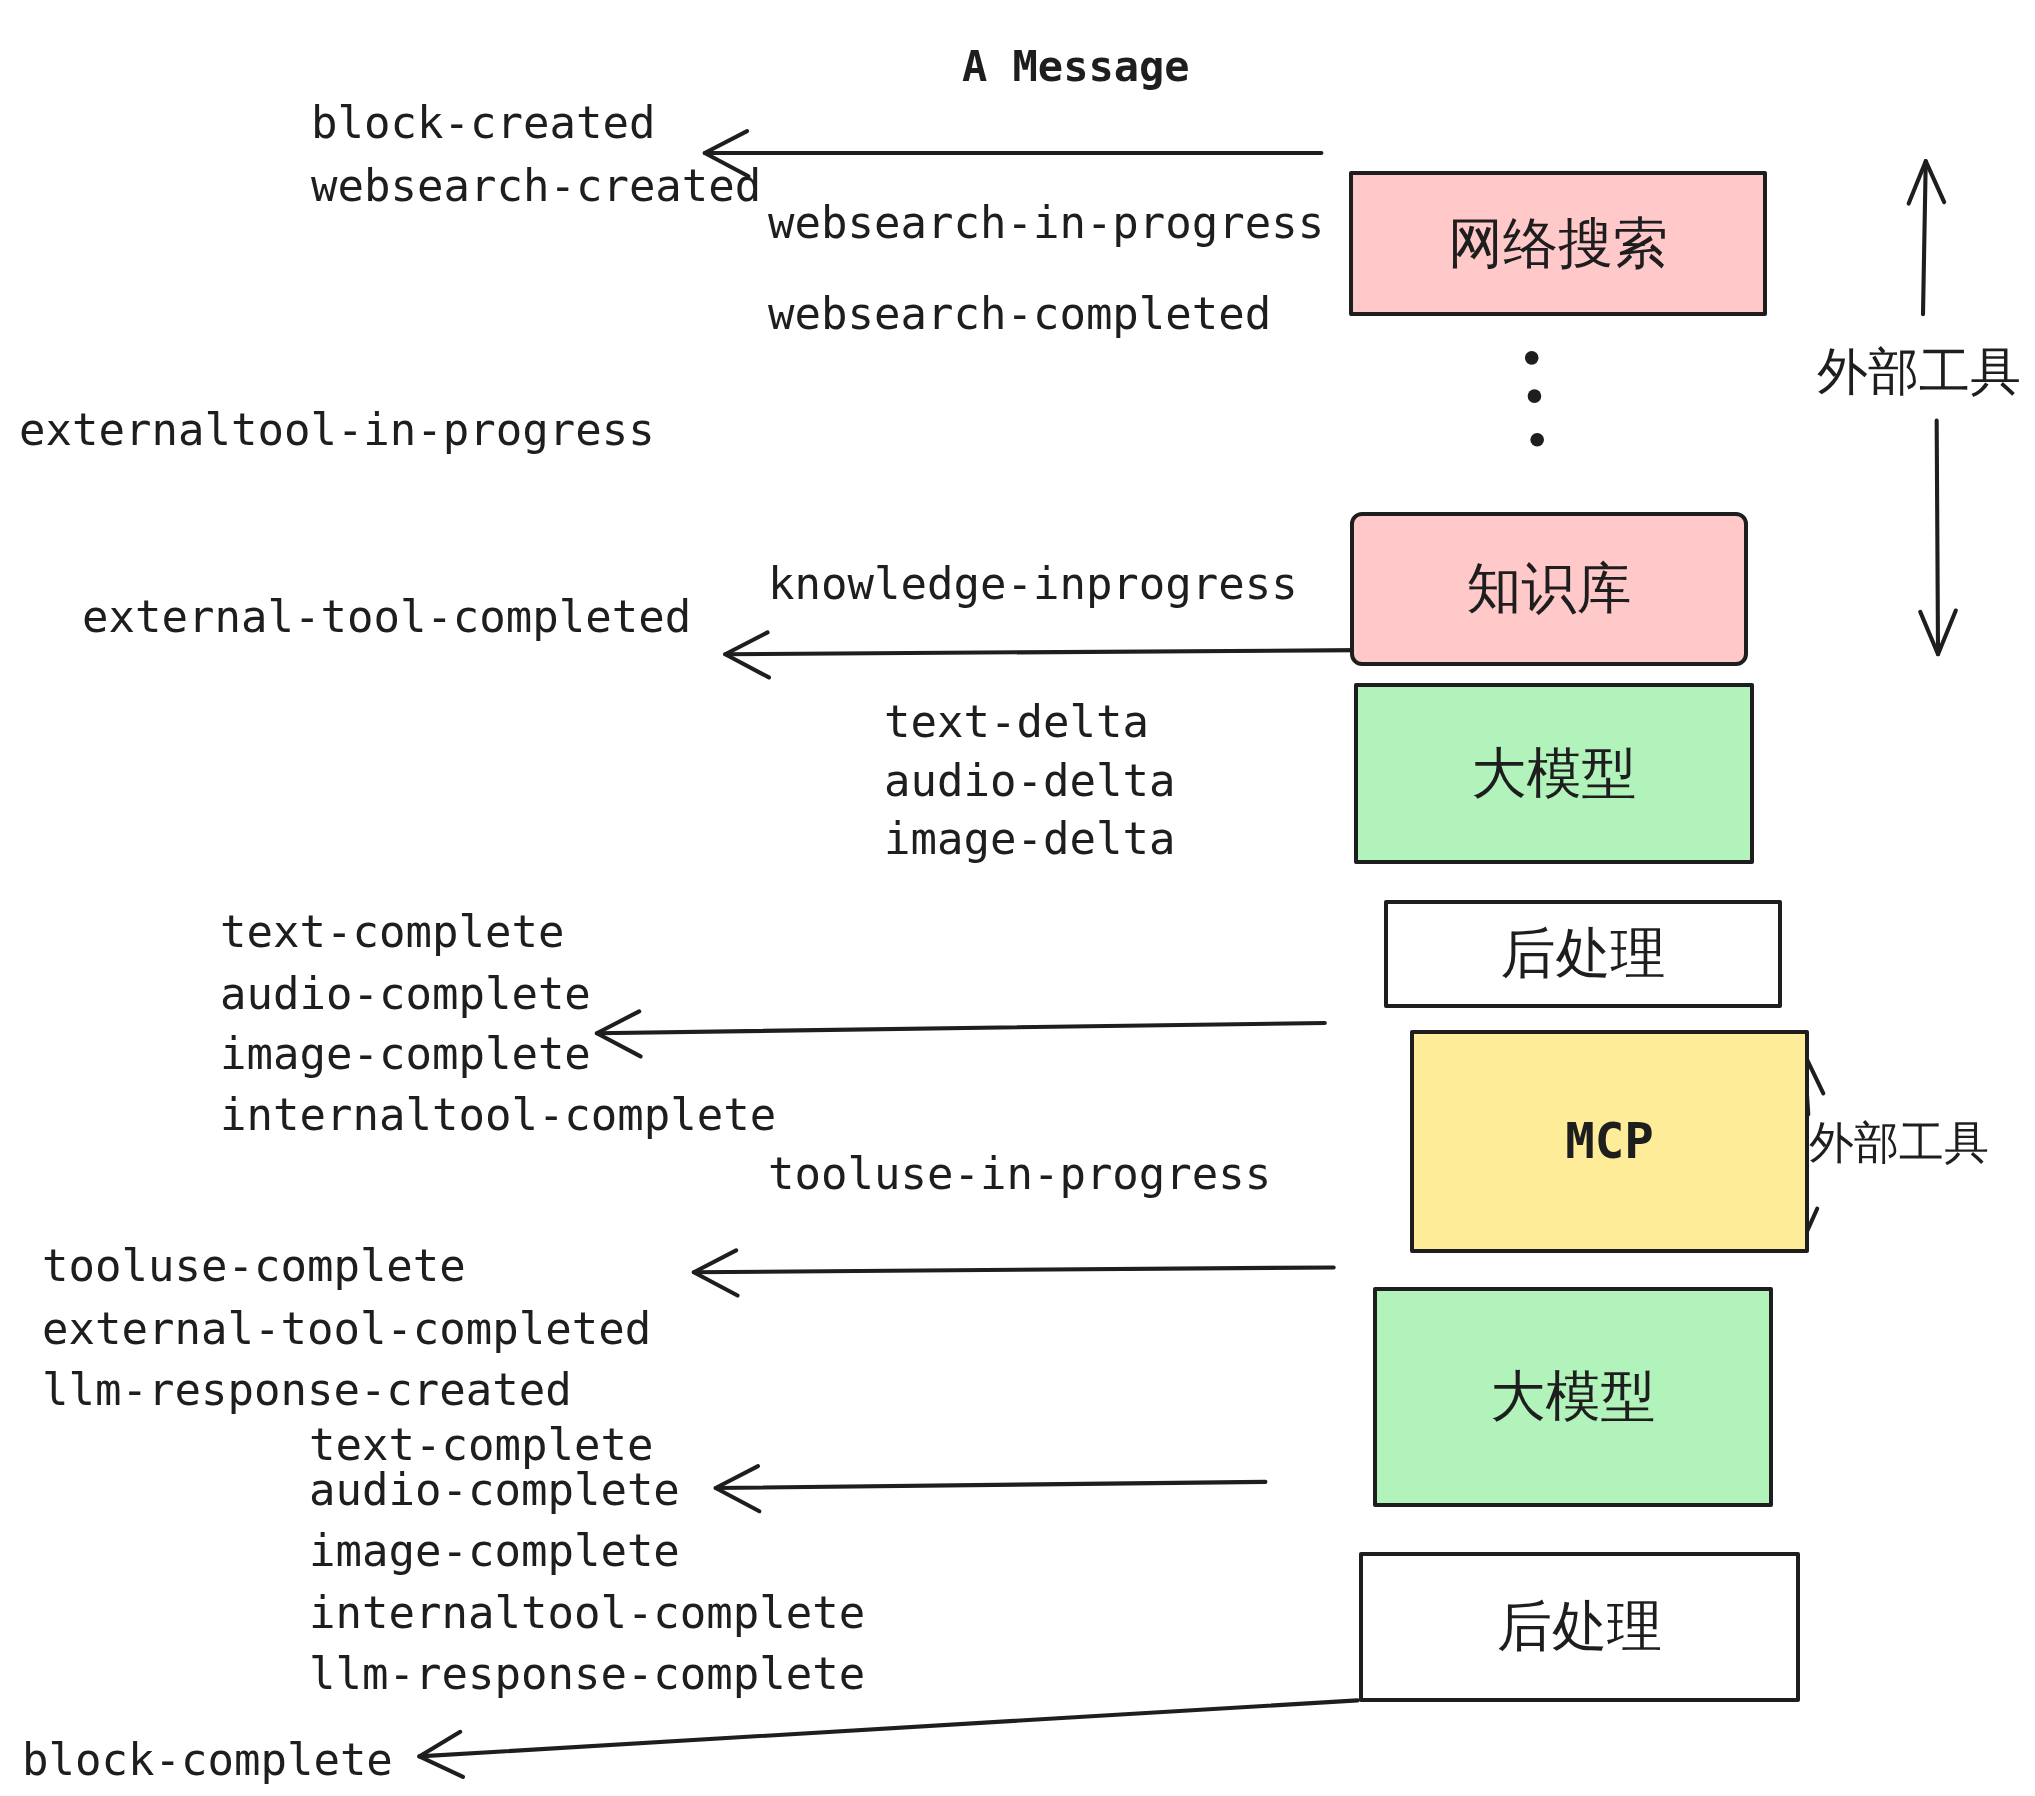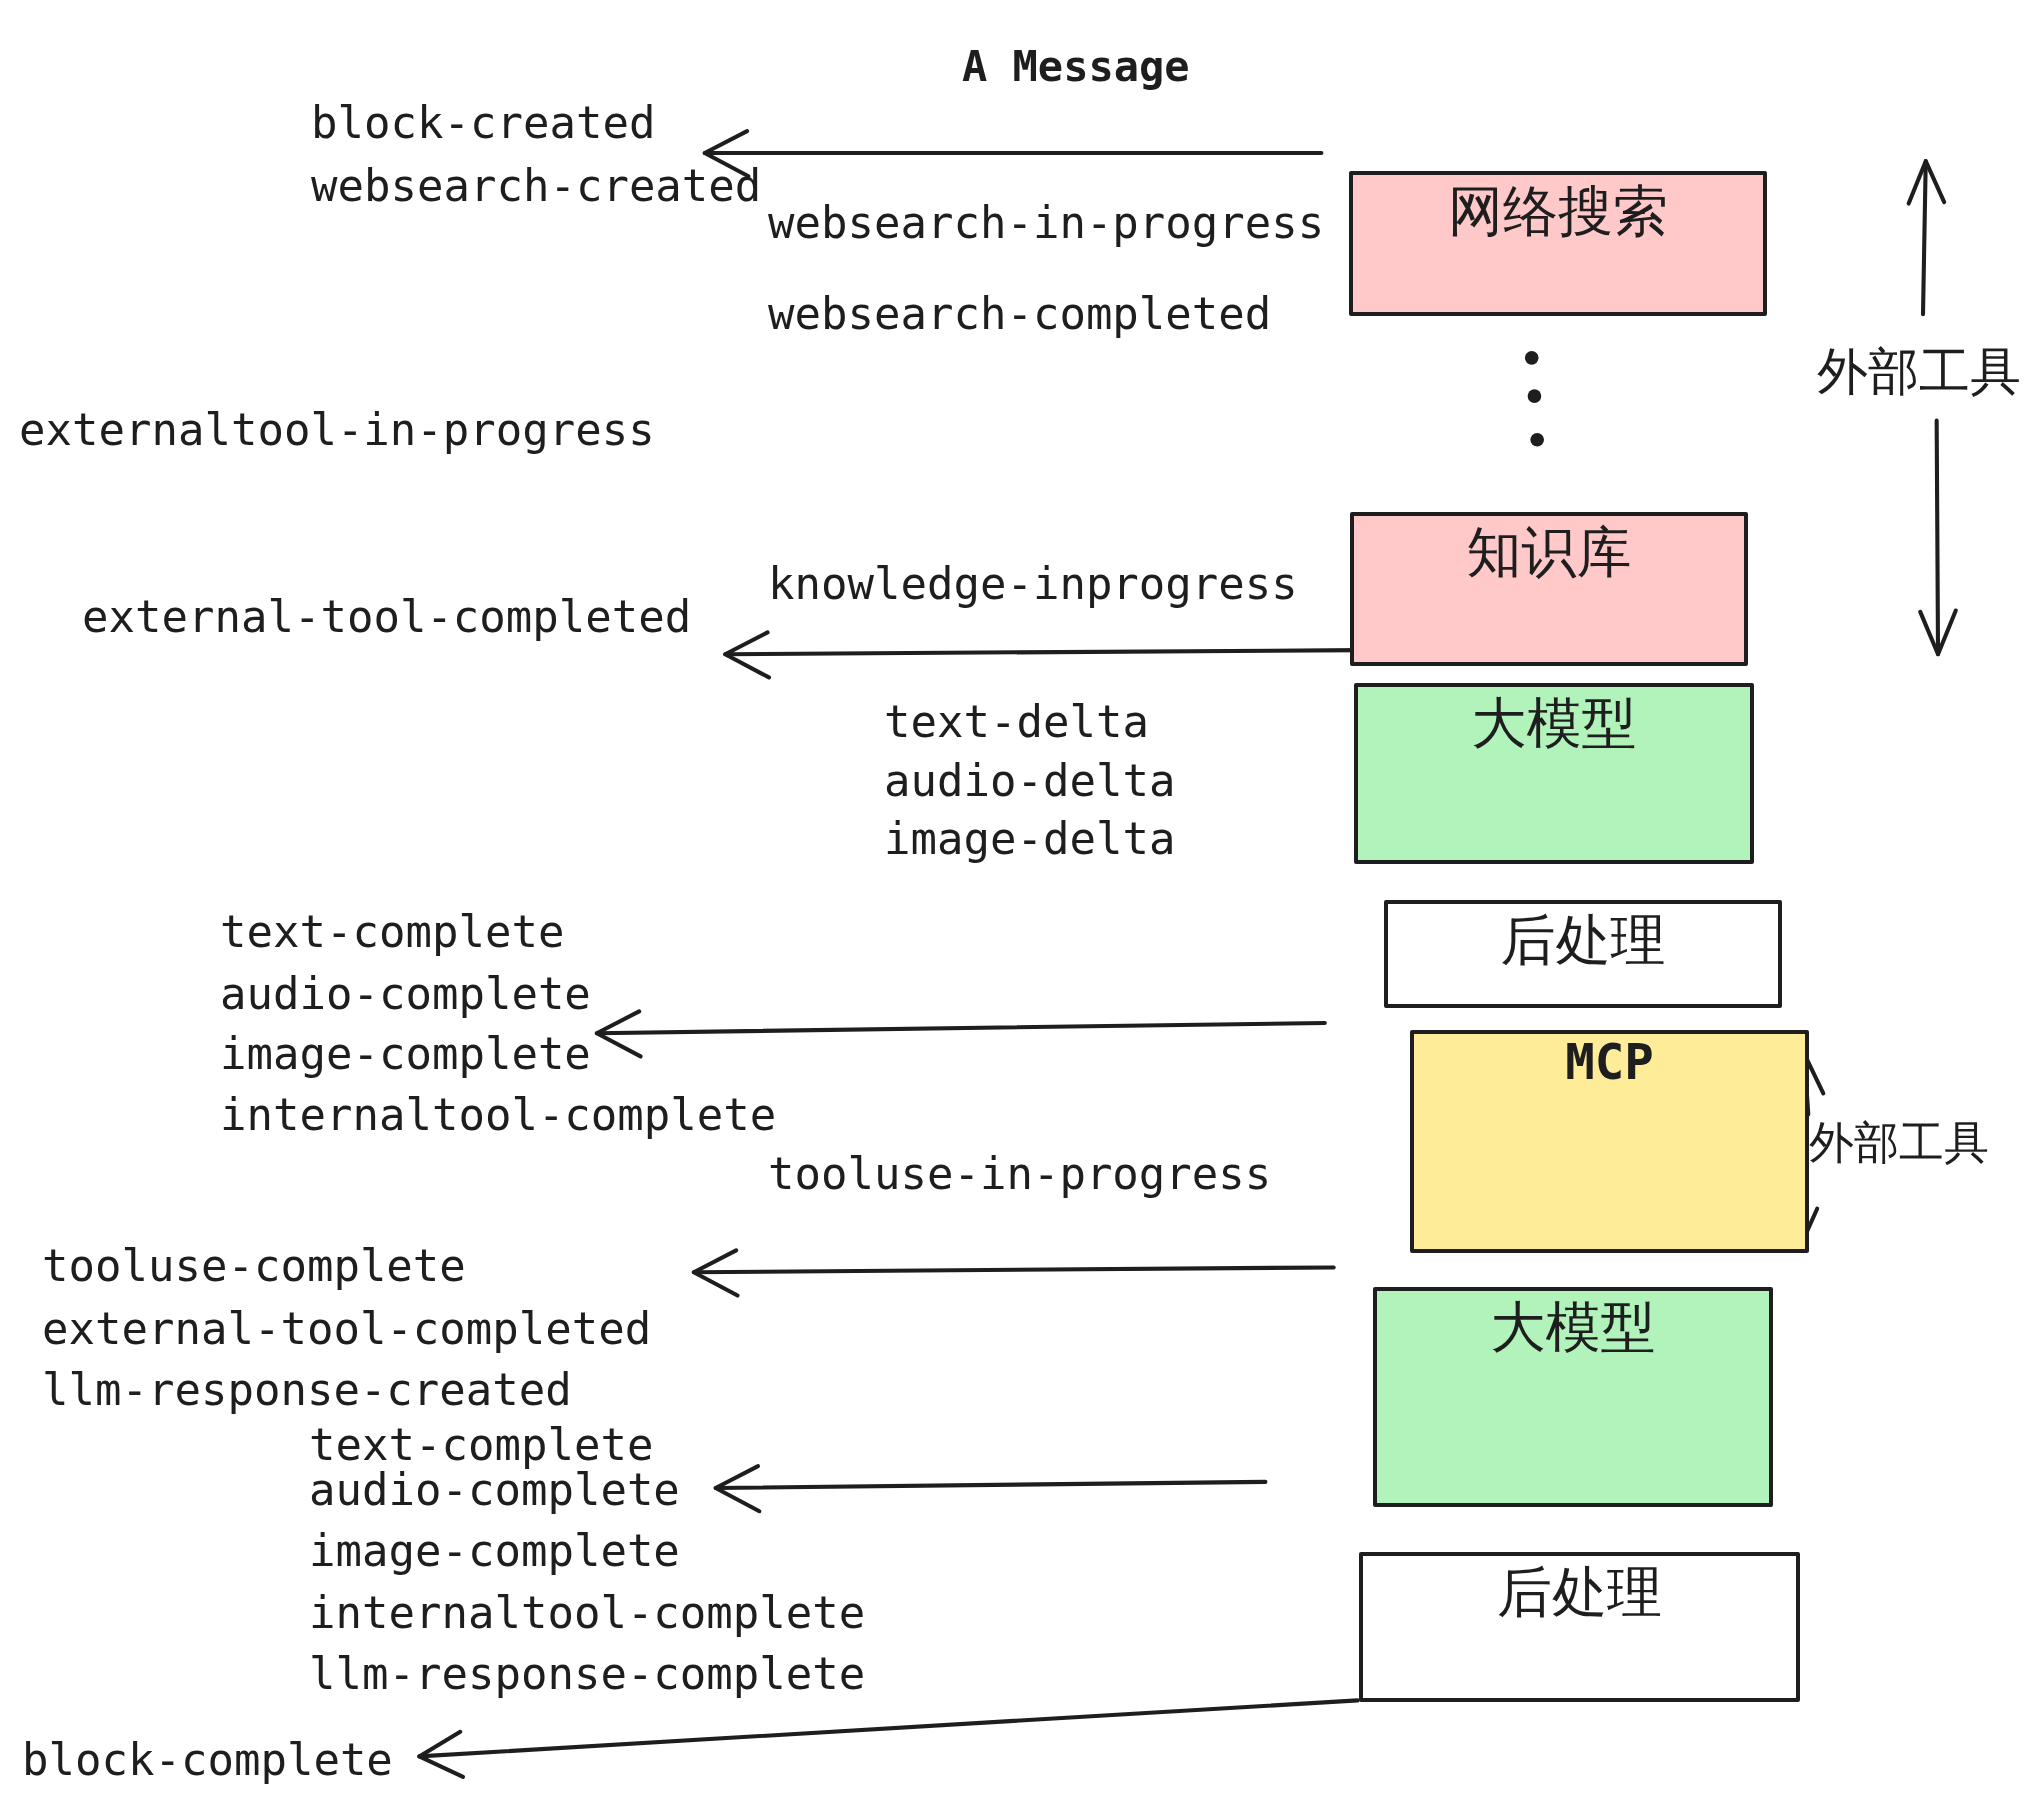--- a/index.html
+++ b/index.html
@@ -19,21 +19,21 @@
     margin-top:26px;
   }
   .evt{
     position:absolute;
     font:44px/1.08 "DejaVu Sans Mono", monospace;
     white-space:nowrap;
     color:#1e1e1e;
   }
   .box{
     position:absolute;
-    display:flex;justify-content:center;
+    display:flex;align-items:center;justify-content:center;
     border:4.1px solid #1e1e1e;
     border-radius:2px;
     box-sizing:border-box;
     background:#ffffff;
   }
   .box-label{
     font-family:"Liberation Sans", sans-serif;
     font-size:55px;
     color:#1e1e1e;
     white-space:nowrap;
@@ -131,21 +131,21 @@
   <span class="evt" style="left:309px;top:1421px">text-complete</span>
   <span class="evt" style="left:309px;top:1466px">audio-complete</span>
   <span class="evt" style="left:309px;top:1527px">image-complete</span>
   <span class="evt" style="left:309px;top:1589px">internaltool-complete</span>
   <span class="evt" style="left:309px;top:1650px">llm-response-complete</span>
   <span class="evt" style="left:22px;top:1736px">block-complete</span>
 
   <div class="box" style="left: 1349px; top: 171px; width: 418px; height: 145px; background: rgb(255, 201, 201);">
     <span class="box-label">网络搜索</span>
   </div>
-  <div class="box" style="left: 1350px; top: 512px; width: 398px; height: 154px; background: rgb(255, 201, 201);">
+  <div class="box" style="left: 1350px; top: 512px; width: 398px; height: 154px; background: rgb(255, 201, 201); border-radius: 12px;">
     <span class="box-label">知识库</span>
   </div>
   <div class="box" style="left: 1354px; top: 683px; width: 400px; height: 181px; background: rgb(178, 242, 187);">
     <span class="box-label">大模型</span>
   </div>
   <div class="box" style="left: 1384px; top: 900px; width: 398px; height: 108px; background: rgb(255, 255, 255);">
     <span class="box-label">后处理</span>
   </div>
   <div class="box" style="left: 1370px; top: 1030px; width: 399px; height: 223px; background: rgb(255, 236, 153); margin-left: 40px;">
     <span class="box-label mono">MCP</span>

